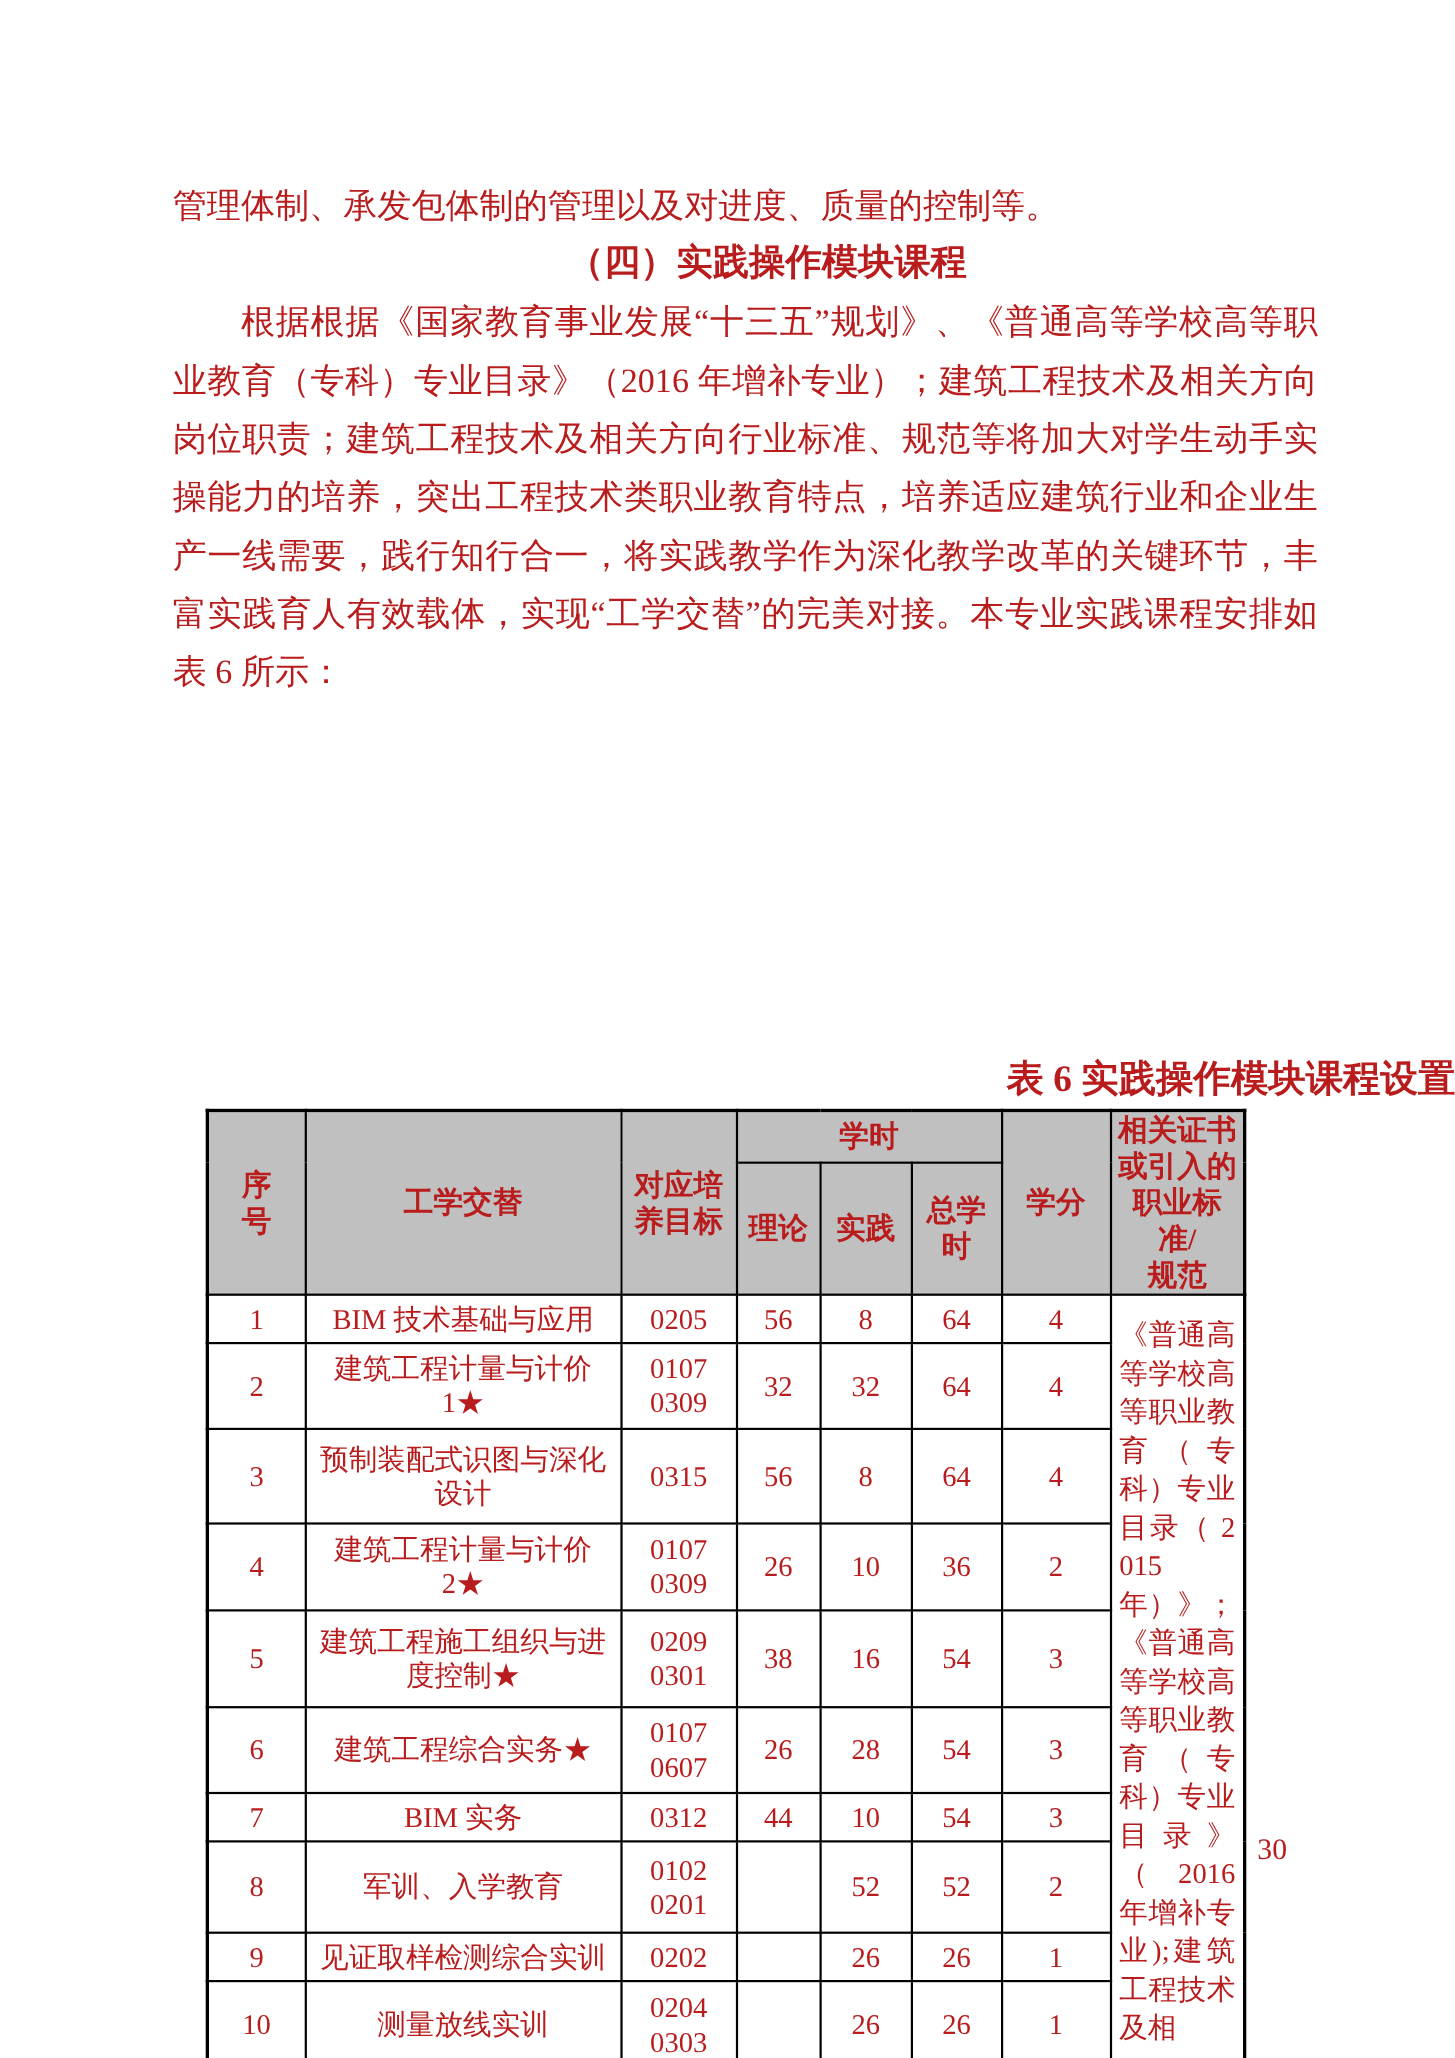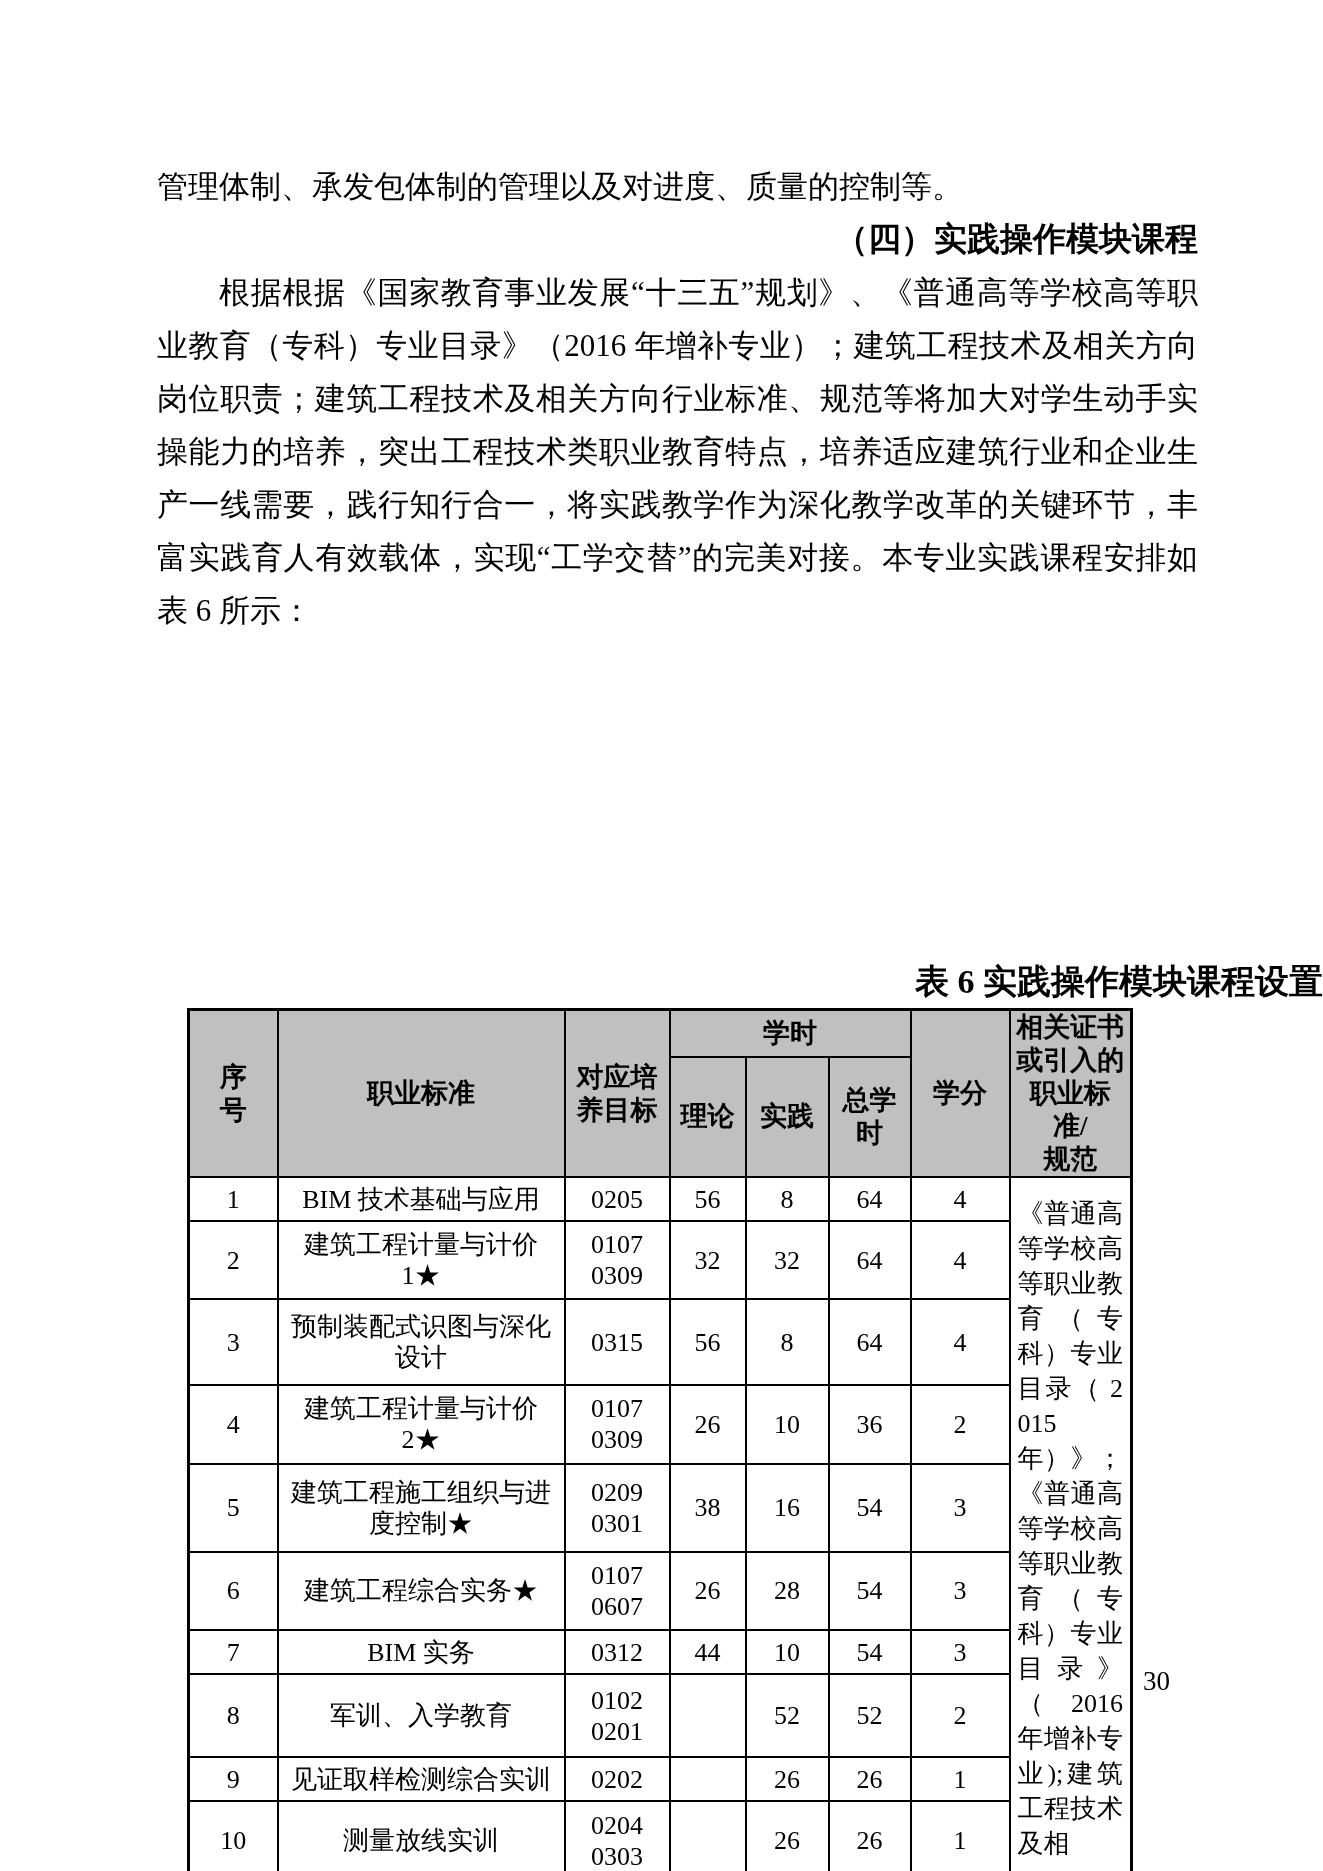--- a/index.html
+++ b/index.html
@@ -2,41 +2,41 @@
 <html><head>
 <meta charset="utf-8">
 <style>
   html,body{margin:0;padding:0;background:#e8e8e8;}
   .page{
     position:relative;
     width:1323px;height:1871px;
     margin:0 auto;
     background:#ffffff;
     font-family:"Liberation Serif","DejaVu Serif",serif;
-    color:#000000;
+    color:#b91c1c;
     overflow:hidden;
   }
   
   .prose{
     position:absolute;
     left:157px;top:160px;
     width:1041px;
     font-size:31px;
     line-height:53px;
     text-align:justify;
   }
   .prose p{margin:0;padding:0;}
   .p-cont{text-indent:0;}
   .p-indent-sm{text-indent:16px;}
   .p-indent{text-indent:62px;}
   .doc-heading{
     font-weight:bold;
     font-size:33px;
     text-indent:40px;
-    text-align:right;
+    text-align:center;
   }
   
   .table-title{
     position:absolute;
     left:0;right:0;top:960px;
     text-align:right;
     font-weight:bold;
     font-size:34px;
     line-height:44px;
   }
@@ -108,21 +108,21 @@
       <col style="width:76px">
         <col style="width:83px">
         <col style="width:82px">
       <col style="width:99px">
         <col style="width:122px">
     </colgroup>
     <tbody>
       <tr class="hrow-top">
         <th rowspan="2">序
 号</th>
-        <th rowspan="2">职业标准</th>
+        <th rowspan="2">工学交替</th>
         <th rowspan="2">对应培
 养目标</th>
         <th colspan="3">学时</th>
         <th rowspan="2">学分</th>
         <th rowspan="2">相关证书
 或引入的
 职业标准/
 规范</th>
       </tr>
       <tr class="hrow-bot">

